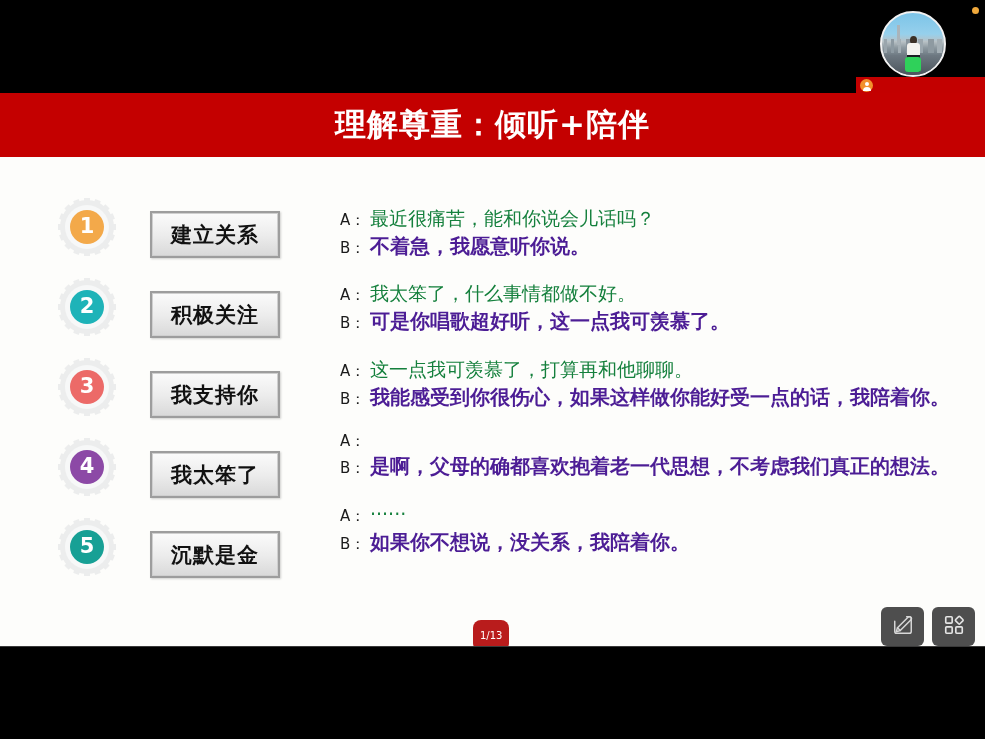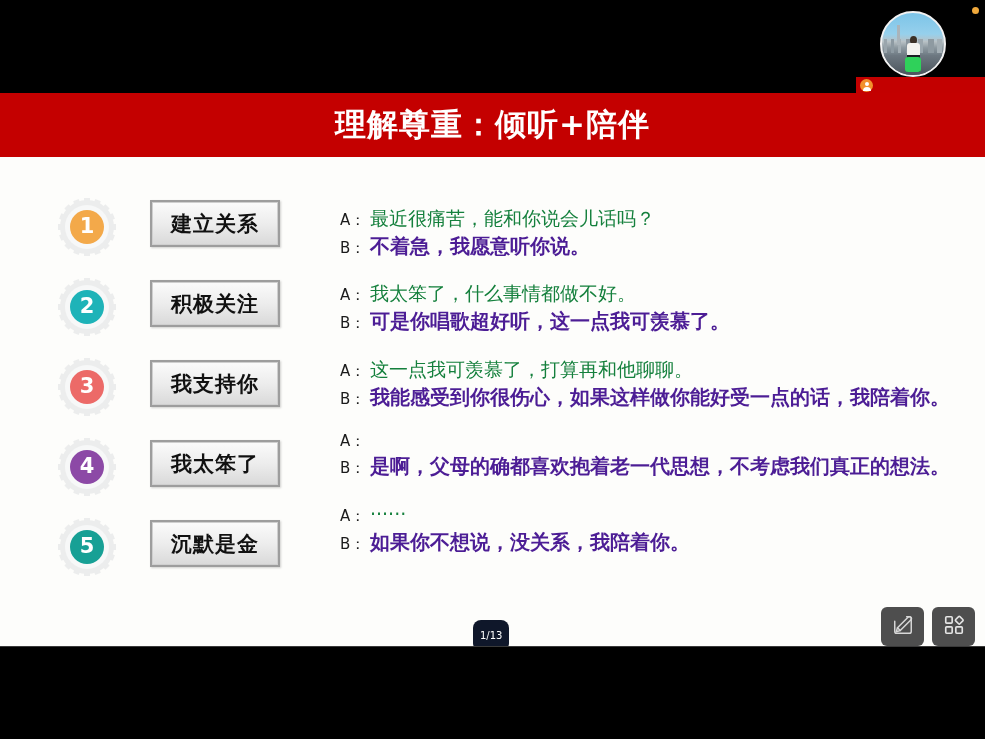--- a/index.html
+++ b/index.html
@@ -218,21 +218,21 @@
     justify-content: center;
     color: #ffffff;
     font-size: 21px;
     font-weight: bold;
     padding-bottom: 2px;
     box-sizing: border-box;
   }
   .step-box {
     position: absolute;
     left: 92px;
-    top: 2px;
+    top: 13px;
     width: 130px;
     height: 47px;
     border: 2px solid #9d9d9d;
     background: linear-gradient(to bottom, #fbfbfb 0%, #ececec 52%, #d9d9d9 100%);
     box-shadow: 1px 1px 2px rgba(0,0,0,0.18);
     display: flex;
     align-items: flex-start;
     justify-content: center;
     box-sizing: border-box;
   }
@@ -282,21 +282,21 @@
     font-weight: bold;
   }
 
   
   .page-pill {
     position: absolute;
     left: 473px;
     top: 527px;
     min-width: 36px;
     height: 31px;
-    background: #0f172a;
+    background: #b91c1c;
     border-radius: 8px;
     color: #ffffff;
     font-size: 10px;
     display: flex;
     align-items: center;
     justify-content: center;
     padding: 0 7px;
     box-sizing: border-box;
   }
   .tool-btns {

